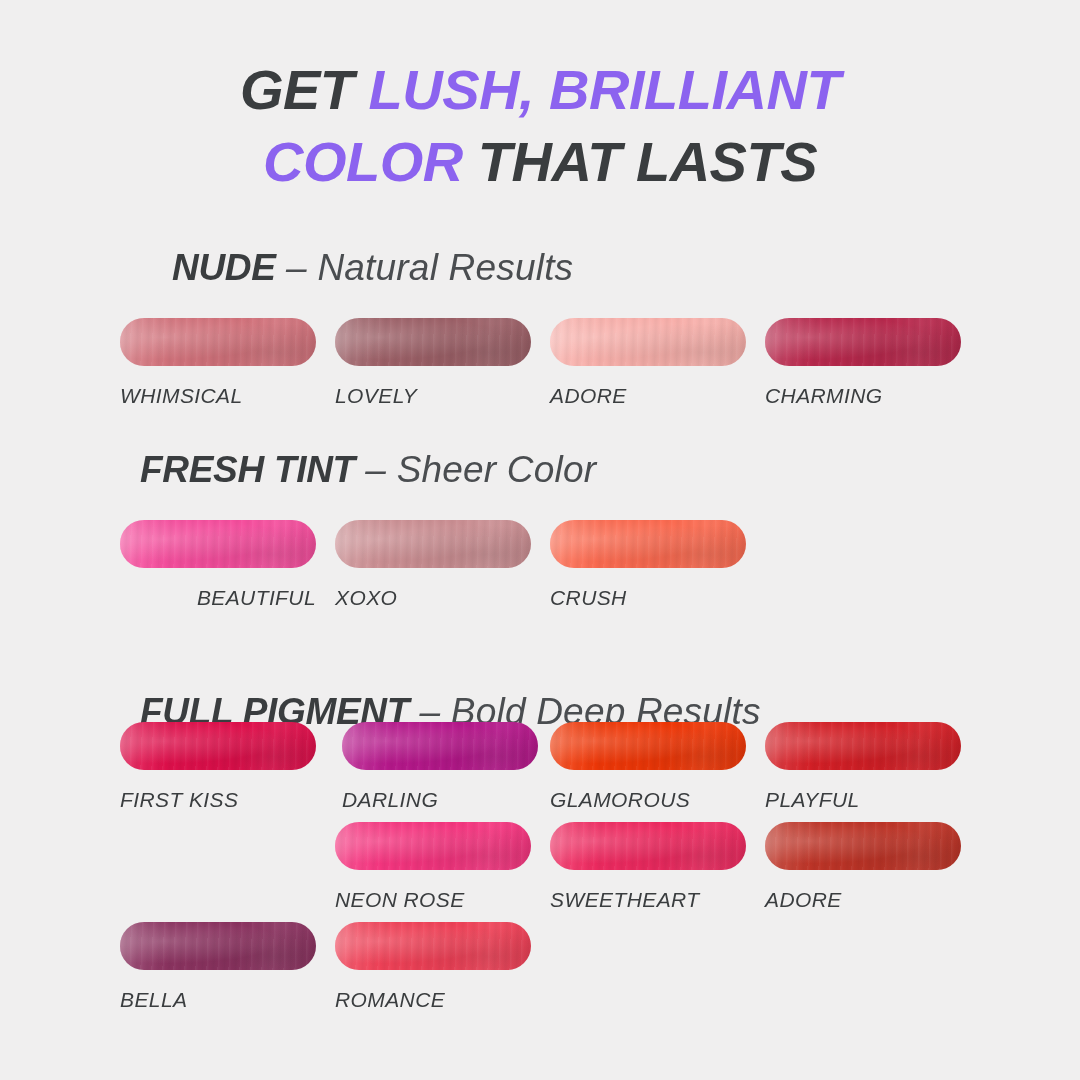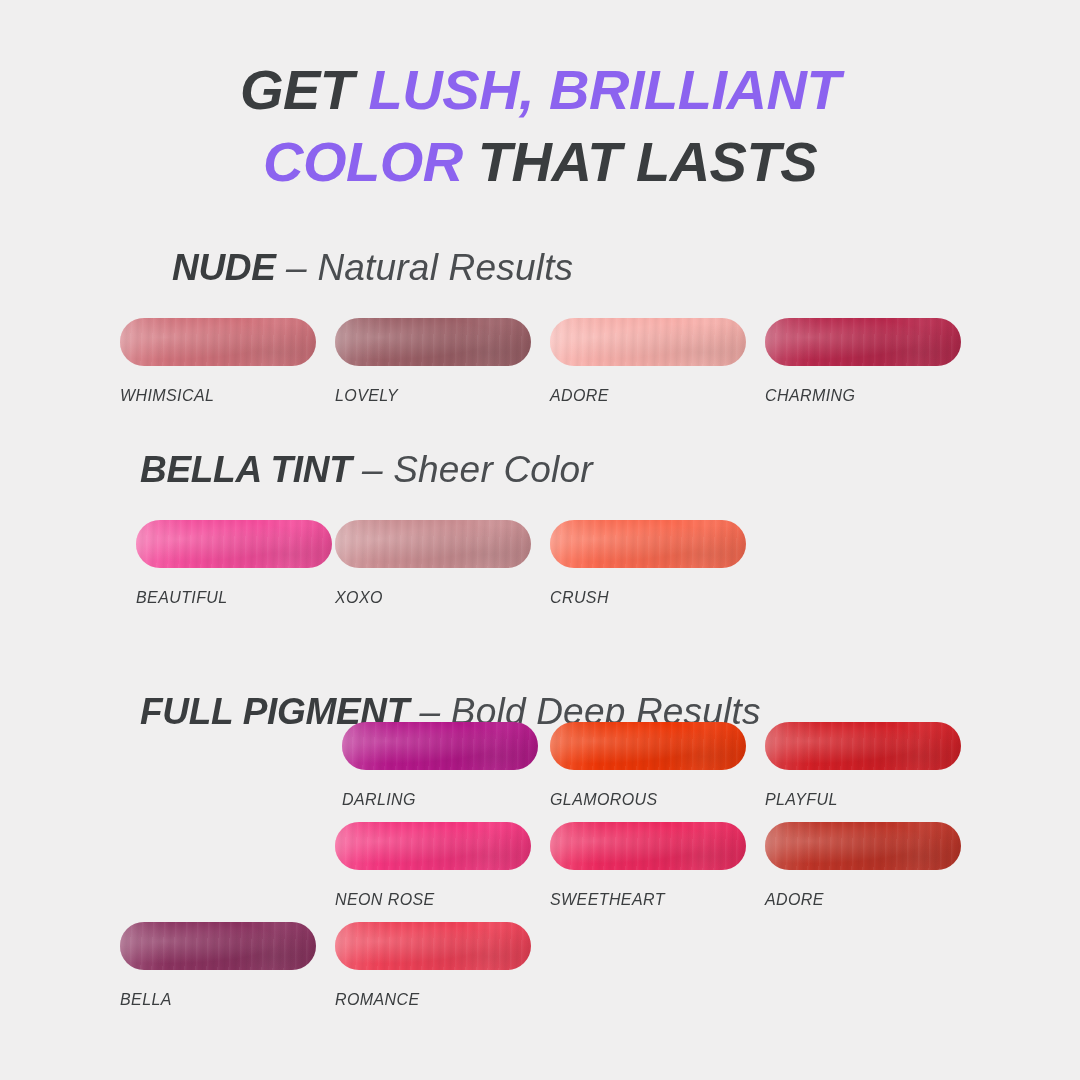--- a/index.html
+++ b/index.html
@@ -111,21 +111,21 @@
         rgba(255,255,255,0.00) 3px,
         rgba(0,0,0,0.035) 7px,
         rgba(255,255,255,0.00) 11px),
       radial-gradient(ellipse at 22% 40%, rgba(255,255,255,0.20), rgba(255,255,255,0) 55%),
       radial-gradient(ellipse at 78% 72%, rgba(0,0,0,0.10), rgba(0,0,0,0) 60%);
     pointer-events: none;
   }
 
   .shade-label {
     margin-top: 20px;
-    font-size: 16px;
+    font-size: 21px;
     line-height: 20px;
     font-weight: 300;
     font-style: italic;
     letter-spacing: 0.4px;
     color: #3a3d3f;
     white-space: nowrap;
     font-family: "Liberation Sans", sans-serif;
   }
 </style>
 </head>
@@ -158,39 +158,43 @@
             <div class="swatch" style="background: rgb(248, 176, 171);"></div>
             <div class="shade-label">ADORE</div>
           </div>
           <div class="cell" style="left: 645px;">
             <div class="swatch" style="background: rgb(184, 41, 77);"></div>
             <div class="shade-label">CHARMING</div>
           </div>
         </div>
       </div>
       <div class="section">
-        <div class="sec-head" style="top: 450px;"><span class="sec-name">BELLA TINT</span><span class="sec-desc"> – Sheer Color</span></div>
+        <div class="sec-head" style="top: 450px;"><span class="sec-name">FRESH TINT</span><span class="sec-desc"> – Sheer Color</span></div>
         <div class="row" style="top: 520px;">
-          <div class="cell" style="left: 16px;">
+          <div class="cell" style="left: 0px; text-align: right;">
             <div class="swatch" style="background: rgb(245, 78, 157);"></div>
             <div class="shade-label">BEAUTIFUL</div>
           </div>
           <div class="cell" style="left: 215px;">
             <div class="swatch" style="background: rgb(203, 143, 147);"></div>
             <div class="shade-label">XOXO</div>
           </div>
           <div class="cell" style="left: 430px;">
             <div class="swatch" style="background: rgb(251, 107, 81);"></div>
             <div class="shade-label">CRUSH</div>
           </div>
         </div>
       </div>
       <div class="section">
         <div class="sec-head" style="top: 652px; margin-top: 40px;"><span class="sec-name">FULL PIGMENT</span><span class="sec-desc"> – Bold Deep Results</span></div>
         <div class="row" style="top: 722px;">
+          <div class="cell" style="left: 0px;">
+            <div class="swatch" style="background: rgb(223, 15, 75);"></div>
+            <div class="shade-label">FIRST KISS</div>
+          </div>
           <div class="cell" style="left: 215px; margin-left: 7px;">
             <div class="swatch" style="background: rgb(182, 24, 139);"></div>
             <div class="shade-label">DARLING</div>
           </div>
           <div class="cell" style="left: 430px;">
             <div class="swatch" style="background: rgb(239, 55, 7);"></div>
             <div class="shade-label">GLAMOROUS</div>
           </div>
           <div class="cell" style="left: 645px;">
             <div class="swatch" style="background: rgb(212, 31, 38);"></div>

